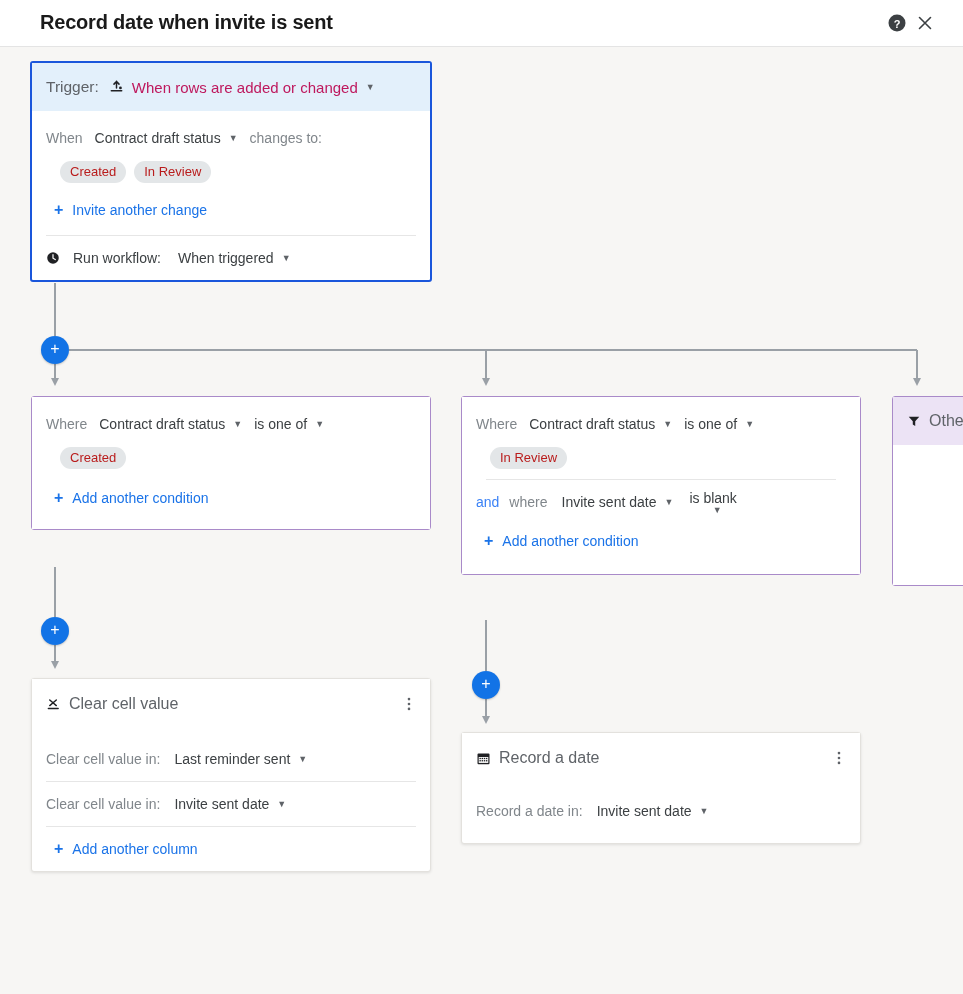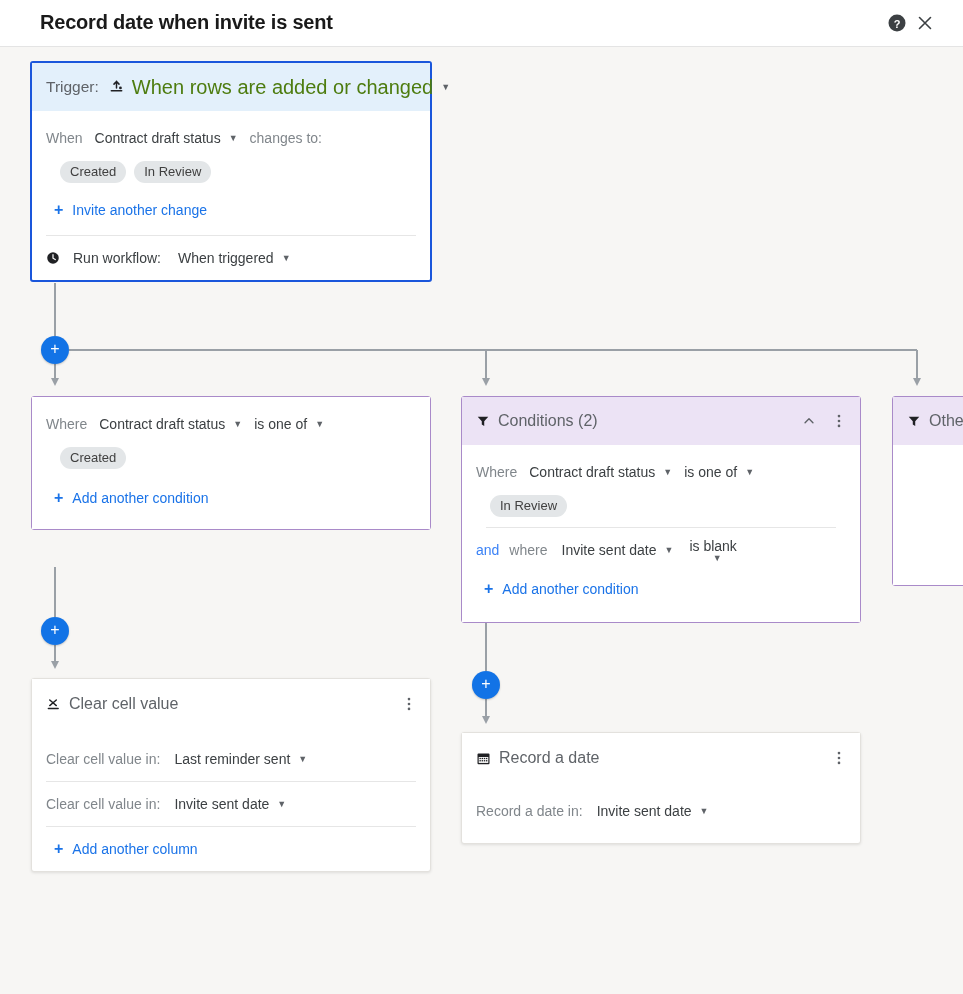--- a/index.html
+++ b/index.html
@@ -65,21 +65,21 @@
   }
   .card-header.blue   { background: #e3f0fb; }
   .card-header.purple { background: #ece3f5; }
   .card-header.plain  { background: #ffffff; height: 50px; }
 
   .hdr-label {
     font-size: 15.5px; color: #5f6368;
     margin-right: 10px; white-space: nowrap;
   }
   .hdr-value {
-    font-size: 20px; color: #4d7c0f;
+    font-size: 15px; color: #be185d;
     white-space: nowrap;
   }
   .hdr-title {
     font-size: 16px; color: #5f6368;
     white-space: nowrap;
   }
   .hdr-icon-slot {
     display: inline-flex; align-items: center;
     justify-content: center;
     margin-right: 8px;
@@ -112,21 +112,21 @@
     font-size: 14px; color: #3c4043;
     cursor: pointer; white-space: nowrap;
   }
   .select .caret {
     margin-left: 8px; font-size: 9px; color: #5f6368;
     line-height: 1;
   }
 
   .chips { display: flex; gap: 8px; flex-wrap: wrap; }
   .chip {
-    background: #e3e6e8; color: #404040;
+    background: #e3e6e8; color: #b91c1c;
     border-radius: 11px; font-size: 13px;
     padding: 3px 10px 4px 10px; white-space: nowrap;
   }
 
   .addlink {
     display: inline-flex; align-items: center;
     color: #1a73e8; font-size: 14px;
     cursor: pointer; white-space: nowrap;
   }
   .addlink .plus {
@@ -295,42 +295,20 @@
         <span class="addlink">
           <span class="plus">+</span>
           <span>Add another condition</span>
         </span>
       </div>
     </div>
   </div>
 
   <div class="card cond" style="left:461px; top:349px; width:400px;">
 
-    <div class="card-header purple">
-      <span class="hdr-icon-slot">
-        <svg width="14" height="14" viewBox="0 0 16 16">
-          <path d="M2 3 L14 3 L9.4 8.4 L9.4 13.6 L6.6 12 L6.6 8.4 Z" fill="#202124"></path>
-        </svg>
-      </span>
-      <span class="hdr-title">Conditions (2)</span>
-      <span class="hdr-right">
-        <span class="chev">
-          <svg width="14" height="14" viewBox="0 0 16 16">
-            <path d="M3.5 10 L8 5.5 L12.5 10" stroke="#5f6368" stroke-width="1.6" fill="none" stroke-linecap="round" stroke-linejoin="round"></path>
-          </svg>
-        </span>
-        <span class="kebab">
-          <svg width="14" height="16" viewBox="0 0 8 18">
-            <circle cx="4" cy="3.5" r="1.5" fill="#5f6368"></circle>
-            <circle cx="4" cy="9" r="1.5" fill="#5f6368"></circle>
-            <circle cx="4" cy="14.5" r="1.5" fill="#5f6368"></circle>
-          </svg>
-        </span>
-      </span>
-    </div>
 
     <div class="card-body" style="padding-top:10px; padding-bottom:6px; background:#ffffff;">
       <div class="row" style="gap:12px; min-height:34px;">
         <span class="lbl">Where</span>
         <span class="select">
           <span>Contract draft status</span>
           <span class="caret">▼</span>
         </span>
         <span class="select">
           <span>is one of</span>

